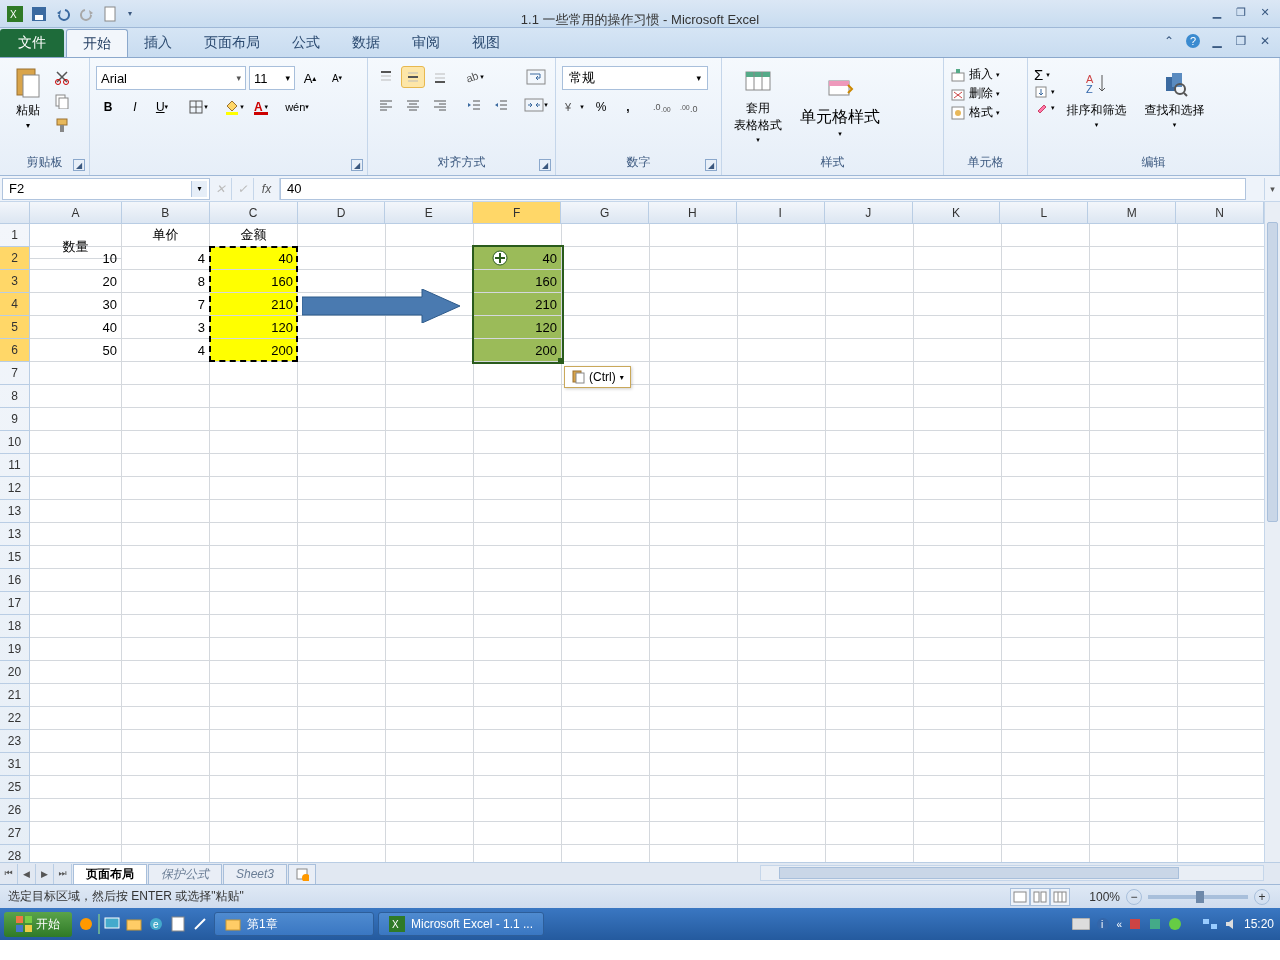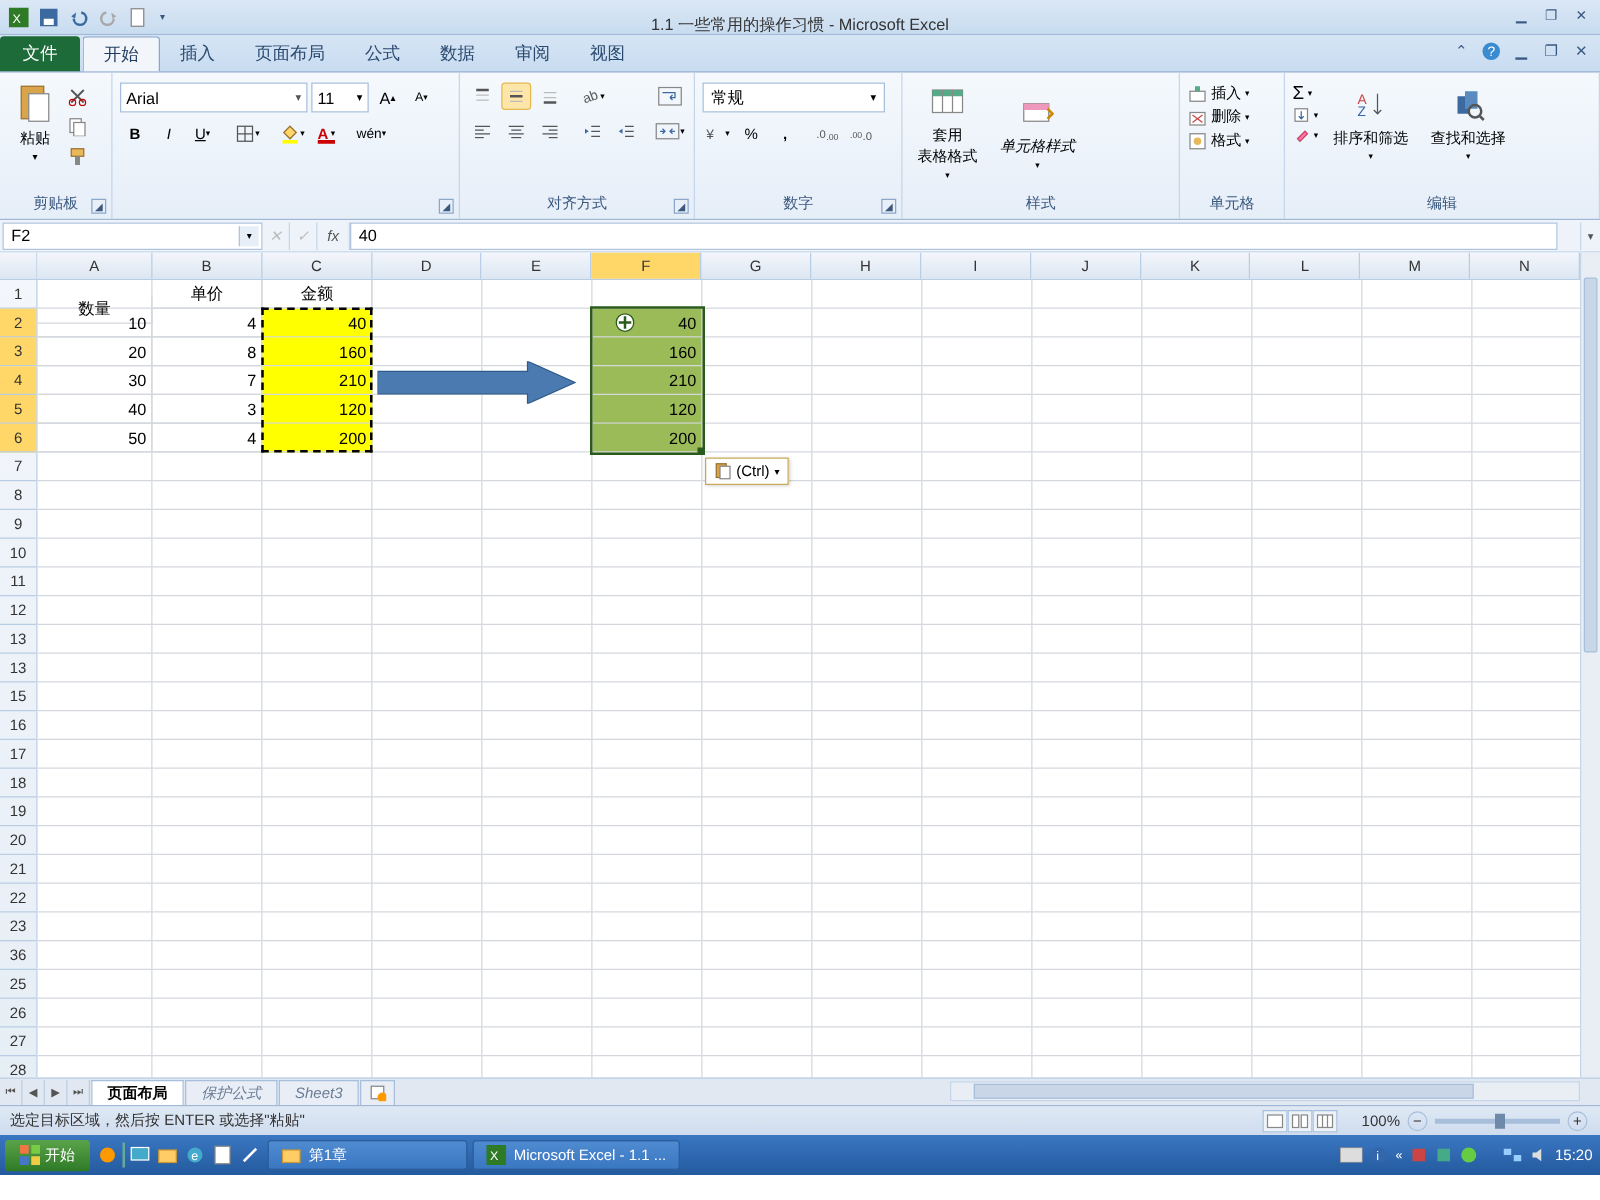--- a/index.html
+++ b/index.html
@@ -415,21 +415,21 @@
           <span style="font-size:7px;">▾</span>
       </div>
       <div class="bigbtn">
         <div class="ico">
             <svg width="28" height="28">
               <rect x="3" y="6" width="20" height="14" fill="#fff" stroke="#888"></rect>
               <rect x="3" y="6" width="20" height="5" fill="#e9b"></rect>
               <path d="M22 10 L26 14 L22 18" fill="none" stroke="#c80" stroke-width="2"></path>
             </svg>
           </div>
-        <span style="font-size:12px;font-style:italic;">单元格样式</span>
+        <span style="font-size:16px;">单元格样式</span>
           <span style="font-size:7px;">▾</span>
       </div>
     </div>
     <div class="glabel">样式</div>
   </div>
 
   <div class="group" style="width:84px;">
     <div style="display:flex;flex-direction:column;gap:2px;padding-top:4px;">
       <div class="row">
           <svg width="16" height="16">
@@ -560,21 +560,21 @@
       <div class="rh">13</div>
       <div class="rh">15</div>
       <div class="rh">16</div>
       <div class="rh">17</div>
       <div class="rh">18</div>
       <div class="rh">19</div>
       <div class="rh">20</div>
       <div class="rh">21</div>
       <div class="rh">22</div>
       <div class="rh">23</div>
-      <div class="rh">36</div>
+      <div class="rh">31</div>
       <div class="rh">25</div>
       <div class="rh">26</div>
       <div class="rh">27</div>
       <div class="rh">28</div>
     </div>
   <div class="cells" id="cells">
       <div class="cell " style="left: 0px; top: 0px; width: 92px;"></div>
       <div class="cell " style="left: 92px; top: 0px; width: 88px;"></div>
       <div class="cell " style="left: 180px; top: 0px; width: 88px;"></div>
       <div class="cell " style="left: 268px; top: 0px; width: 88px;"></div>

